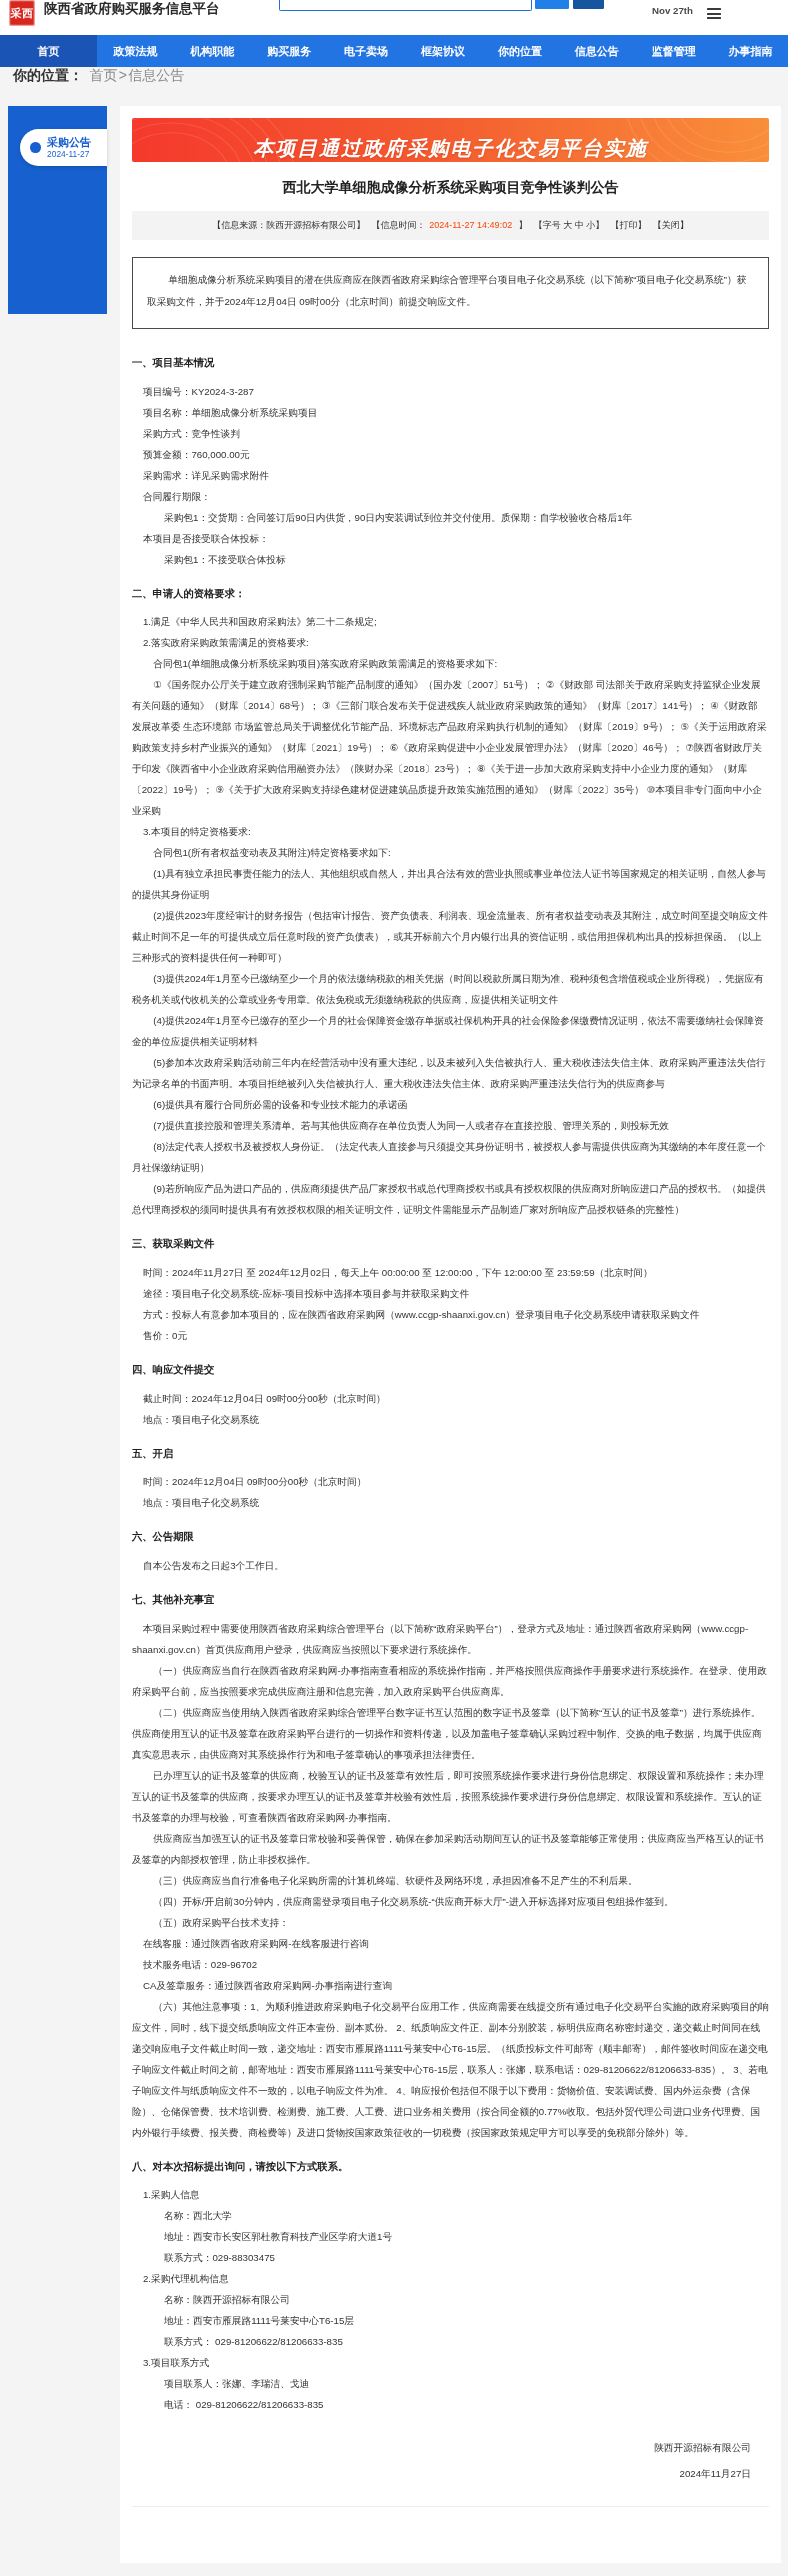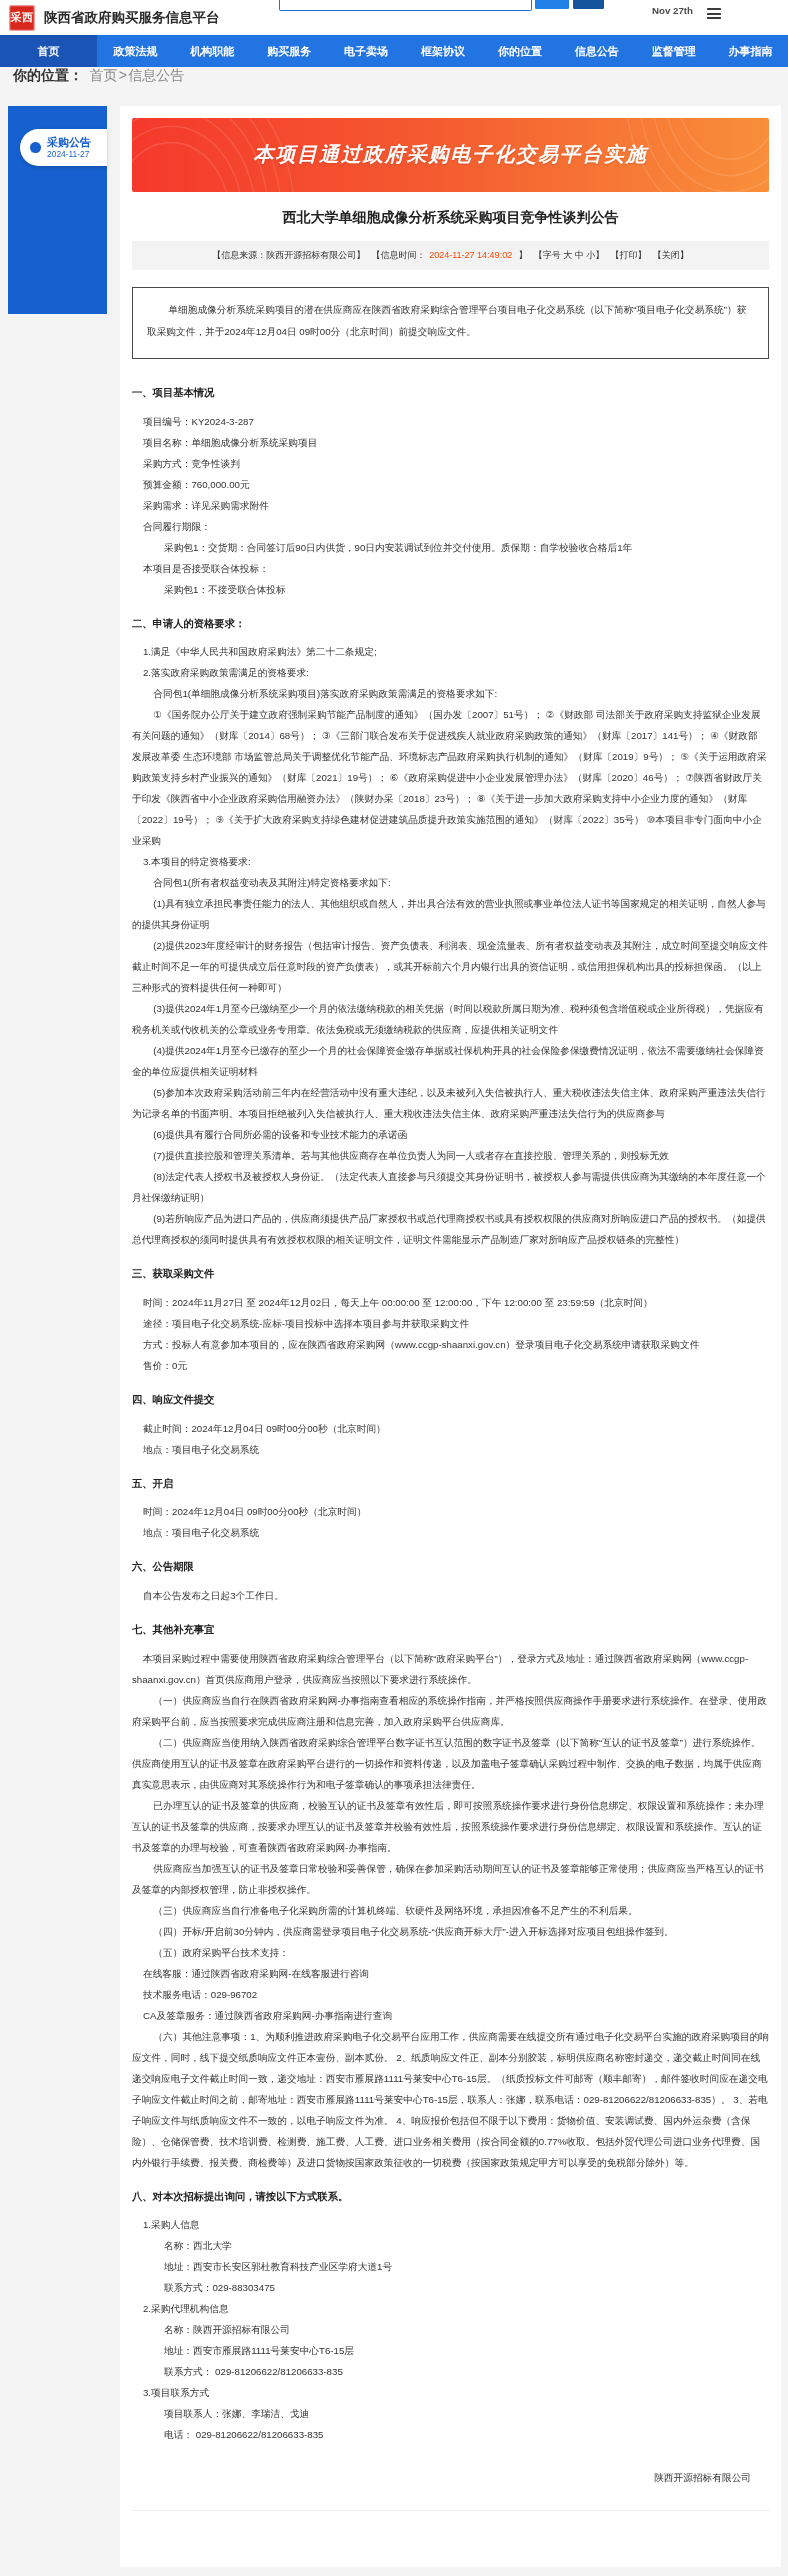--- a/index.html
+++ b/index.html
@@ -3,21 +3,21 @@
 <meta charset="utf-8">
 <style>
   * { box-sizing: border-box; margin: 0; padding: 0; }
   body {
     width: 789px; margin: 0 auto; background: #f4f4f5;
     font-family: "Liberation Sans", "DejaVu Sans", sans-serif; color: #333;
   }
   
   .topbar {
     position: relative; height: 35px; background: #fff; overflow: hidden;
-    display: flex; align-items: center; padding: 0 9px;
+    display: flex; align-items: flex-start; padding: 0 9px;
   }
   .logo {
     width: 26px; height: 26px; background: #d8281e; color: #fff; border-radius: 2.6px;
     display: flex; align-items: center; justify-content: center;
     font-weight: bold; font-size: 11px; letter-spacing: 0.6px; flex: 0 0 auto;
     box-shadow: inset 0 0 0 1.3px rgba(255,255,255,.55);
   }
   .site-title { font-size: 13.5px; font-weight: bold; color: #2b2b2b; margin-left: 9px; }
   .search-input {
     position: absolute; left: 279px; top: -15.5px; width: 253px; height: 26px;
@@ -49,23 +49,23 @@
     position: absolute; left: 11.6px; right: 0; top: 23px; height: 37px; background: #fff;
     border-radius: 18.7px 0 0 18.7px; display: flex; align-items: center; padding-left: 10.3px;
     box-shadow: 0 1.3px 3.9px rgba(0,0,0,.18); cursor: pointer;
   }
   .side-dot { width: 10.3px; height: 10.3px; border-radius: 50%; background: #1a5fd0; margin-right: 6.5px; flex: 0 0 auto; }
   .side-t1 { font-size: 11px; color: #1a60d2; font-weight: bold; line-height: 13px; }
   .side-t2 { font-size: 8.4px; color: #1a60d2; line-height: 11px; }
   
   .card { flex: 1; background: #fff; padding: 11.6px 11.6px 39px; }
   .banner {
-    position: relative; height: 74px; border-radius: 1.9px; overflow: hidden;
+    position: relative; height: 44px; border-radius: 1.9px; overflow: hidden;
     background: linear-gradient(90deg, #f5392c 0%, #f4592f 45%, #f98f3a 100%);
-    display: flex; align-items: center; justify-content: center; margin-bottom: 17px;
+    display: flex; align-items: flex-end; justify-content: center; margin-bottom: 17px;
   }
   .banner svg.arcs { position: absolute; inset: 0; width: 100%; height: 100%; }
   .banner span {
     position: relative; color: #fff; font-size: 20px; font-weight: 900; font-style: italic;
     letter-spacing: 1.9px; text-shadow: 0 1.3px 1.9px rgba(140,30,0,.25);
   }
   .art-title { text-align: center; font-size: 14px; font-weight: bold; color: #222; margin: 6.5px 0 14px; }
   .meta {
     background: #f3f3f3; text-align: center; font-size: 9px; color: #333;
     padding: 8.4px 0; margin-bottom: 17px;
@@ -230,20 +230,21 @@
         <p class="para s-c">名称：陕西开源招标有限公司</p>
         <p class="para s-c">地址：西安市雁展路1111号莱安中心T6-15层</p>
         <p class="para s-c">联系方式： 029-81206622/81206633-835</p>
         <p class="para s-a">3.项目联系方式</p>
         <p class="para s-c">项目联系人：张娜、李瑞洁、戈迪</p>
         <p class="para s-c">电话： 029-81206622/81206633-835</p>
       </div>
 
     <div class="signature">
         <div>陕西开源招标有限公司</div>
+        <div>2024年11月27日</div>
       </div>
 
     <div class="attach-area">
       
       
     </div>
   </main>
 </div>
 
 

